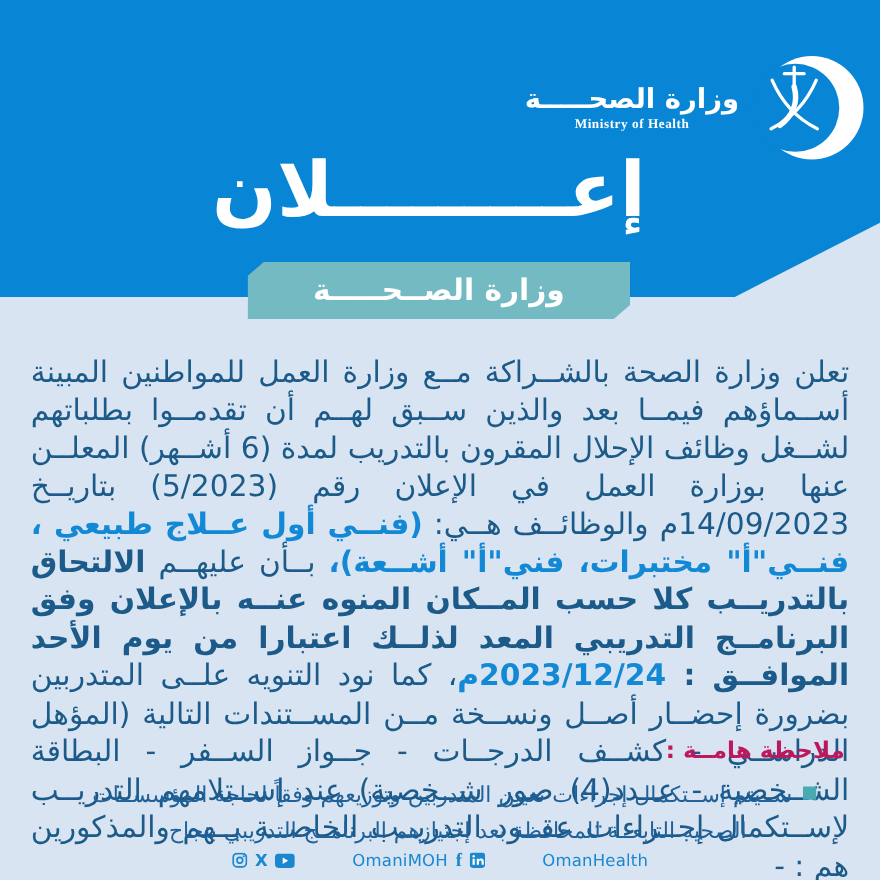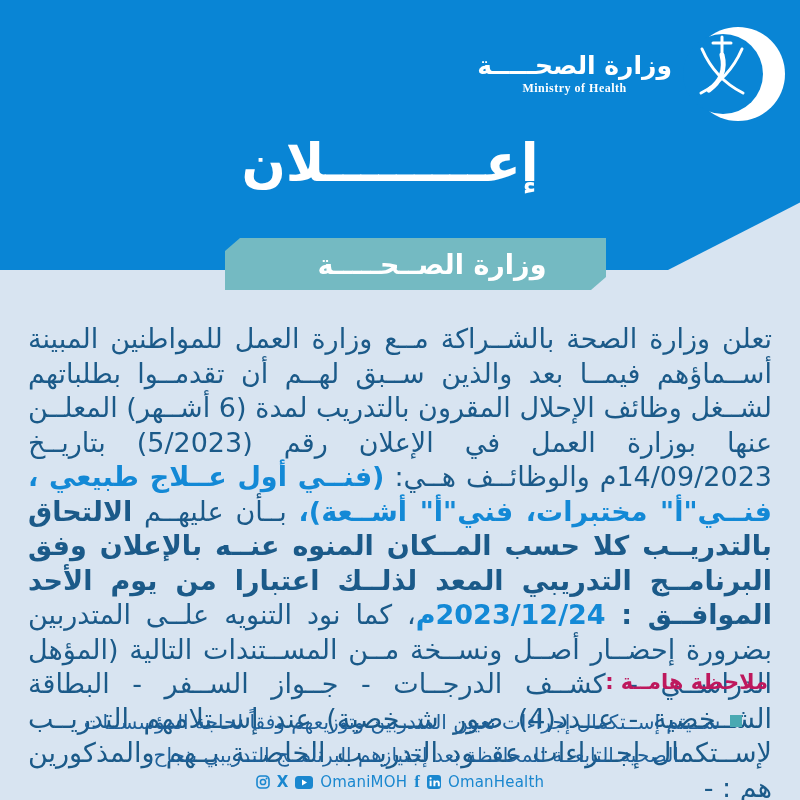--- a/index.html
+++ b/index.html
@@ -4,55 +4,55 @@
 <style>
   html,body{margin:0;padding:0;}
   .page{position:relative;width:800px;height:800px;overflow:hidden;
         background:#d8e4f1;font-family:"DejaVu Sans",sans-serif;}
 
   
   .banner{position:absolute;top:0;left:0;width:800px;height:270px;background:#0985d5;
           clip-path:polygon(0 0,100% 0,100% 75%,83.5% 100%,0 100%);}
 
   
-  .logo{position:absolute;top:22px;right:14px;display:flex;align-items:center;gap:10px;}
+  .logo{position:absolute;top:46px;right:14px;display:flex;align-items:center;gap:10px;}
   .logo-text{text-align:center;color:#fff;}
   .logo-ar{font-size:25px;font-weight:bold;direction:rtl;line-height:1.15;}
   .logo-en{font-family:"Liberation Serif",serif;font-weight:bold;font-size:12px;letter-spacing:.5px;}
 
   
   .title{position:absolute;top:132px;left:0;width:780px;text-align:center;direction:rtl;
-         color:#fff;font-size:52px;font-weight:bold;line-height:1.2;}
+         color:#fff;font-size:69px;font-weight:bold;line-height:1.2;}
 
   
   .badge{position:absolute;top:238px;left:225px;width:348px;height:52px;background:#74bac2;
          clip-path:polygon(15px 0,100% 0,100% calc(100% - 13px),calc(100% - 15px) 100%,0 100%,0 13px);
          display:flex;align-items:center;justify-content:center;
-         color:#fff;font-size:27px;font-weight:bold;direction:rtl;padding-left:33px;}
+         color:#fff;font-size:27px;font-weight:bold;direction:rtl;}
 
   
   .body-text{position:absolute;top:295px;left:28px;width:744px;direction:rtl;
              text-align:justify;font-size:27px;line-height:34.5px;color:#1b5a89;}
   .b{font-weight:bold;}
   .hl{color:#1389d6;font-weight:bold;}
 
   
   .note-heading{position:absolute;top:670px;right:32px;direction:rtl;
                 color:#be185d;font-weight:bold;font-size:21px;}
   .note-item{position:absolute;top:706px;right:40px;left:66px;direction:rtl;
              text-align:center;font-size:20px;line-height:33px;color:#1f619a;}
   .bullet-sq{display:inline-block;width:12px;height:12px;background:#4aa9b2;
              margin-left:10px;vertical-align:2px;}
 
   
   .footer{position:absolute;bottom:8px;left:0;width:800px;display:flex;align-items:center;
           justify-content:center;gap:7px;color:#1a87cf;font-size:15px;}
   .footer .x-glyph{font-weight:bold;font-size:15px;}
   .footer .f-glyph{font-family:"Liberation Serif",serif;font-weight:bold;font-size:17px;}
-  .handle{letter-spacing:.2px;}
+  .handle{letter-spacing:.2px;margin-left:45px;}
   .icon-svg{display:block;}
 </style>
 </head>
 <body>
 
 <div class="page">
 
   <div class="banner"></div>
 
   <div class="logo">

